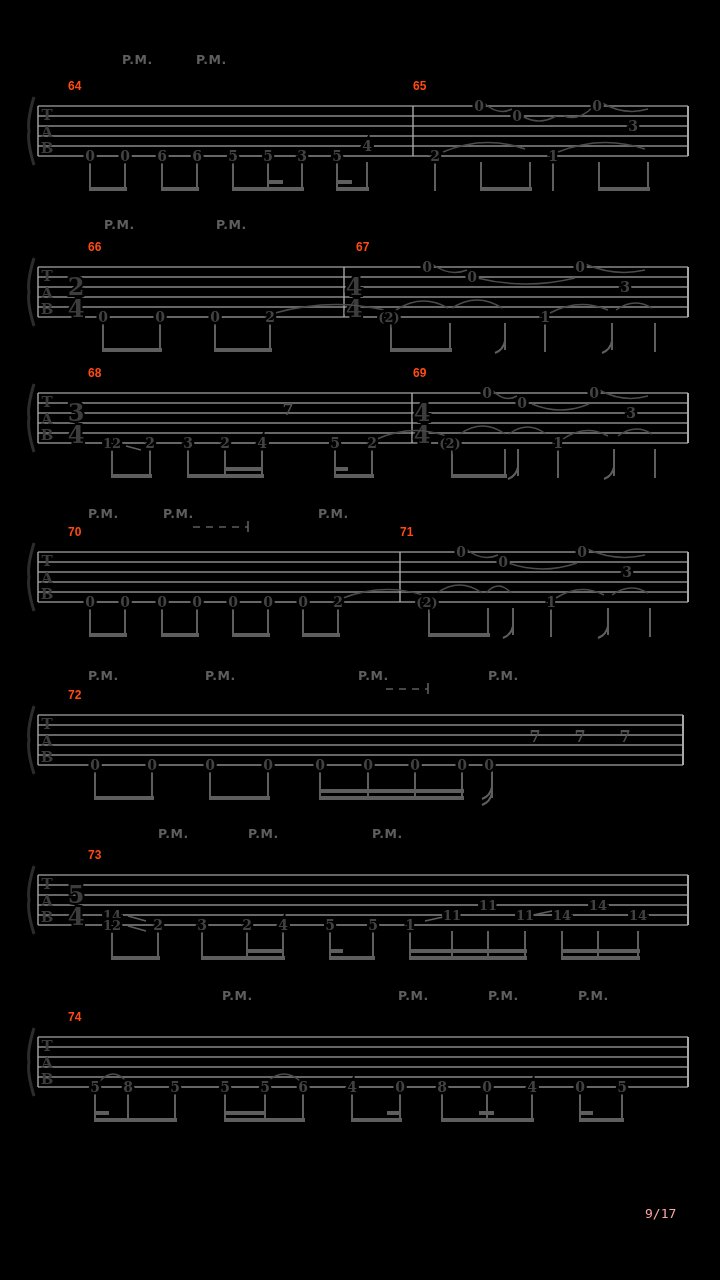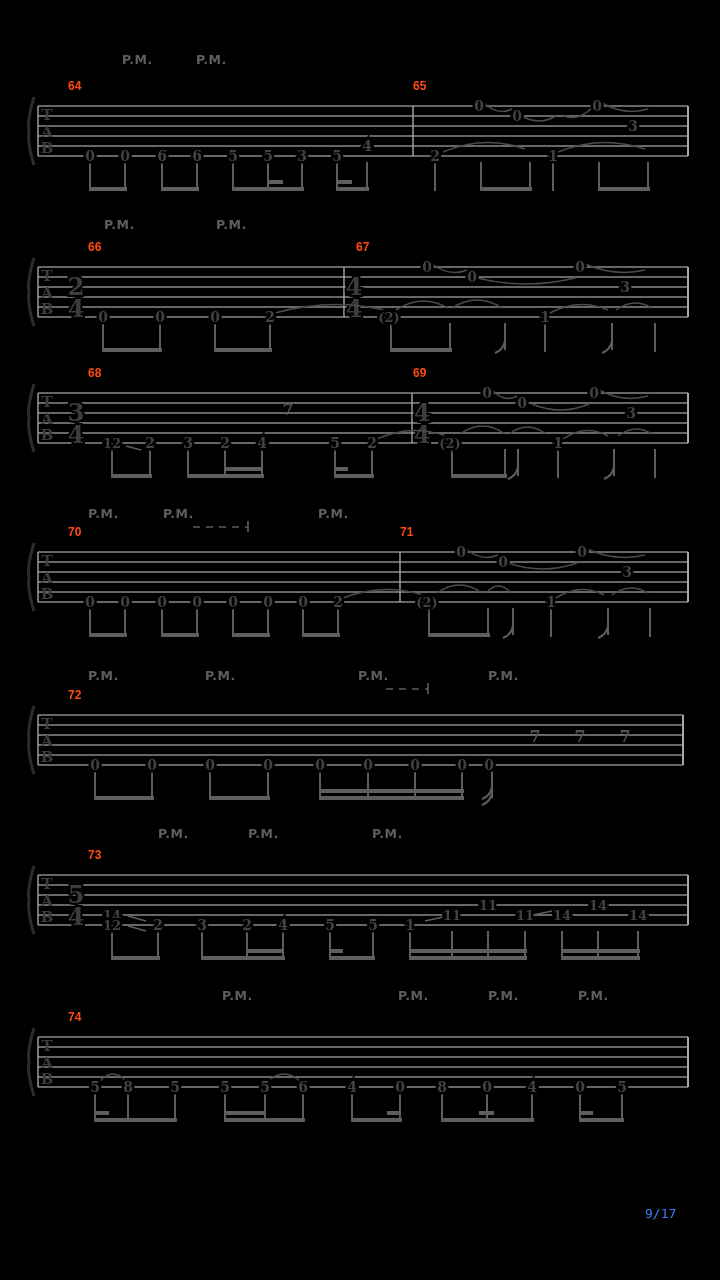--- a/index.html
+++ b/index.html
@@ -416,14 +416,14 @@
       <text x="265" y="1091.5" text-anchor="middle" class="fret" fill="#424242">5</text>
       <text x="303" y="1091.5" text-anchor="middle" class="fret" fill="#424242">6</text>
       <text x="352" y="1091.5" text-anchor="middle" class="fret" fill="#424242">4</text>
       <text x="400" y="1091.5" text-anchor="middle" class="fret" fill="#424242">0</text>
       <text x="442" y="1091.5" text-anchor="middle" class="fret" fill="#424242">8</text>
       <text x="487" y="1091.5" text-anchor="middle" class="fret" fill="#424242">0</text>
       <text x="532" y="1091.5" text-anchor="middle" class="fret" fill="#424242">4</text>
       <text x="580" y="1091.5" text-anchor="middle" class="fret" fill="#424242">0</text>
       <text x="622" y="1091.5" text-anchor="middle" class="fret" fill="#424242">5</text>
     </svg>
-  <div class="page-number" style="color: #3b82f6;">9/17</div>
+  <div class="page-number" style="color: #fca5a5;">9/17</div>
 </div>
 
 </body></html>

